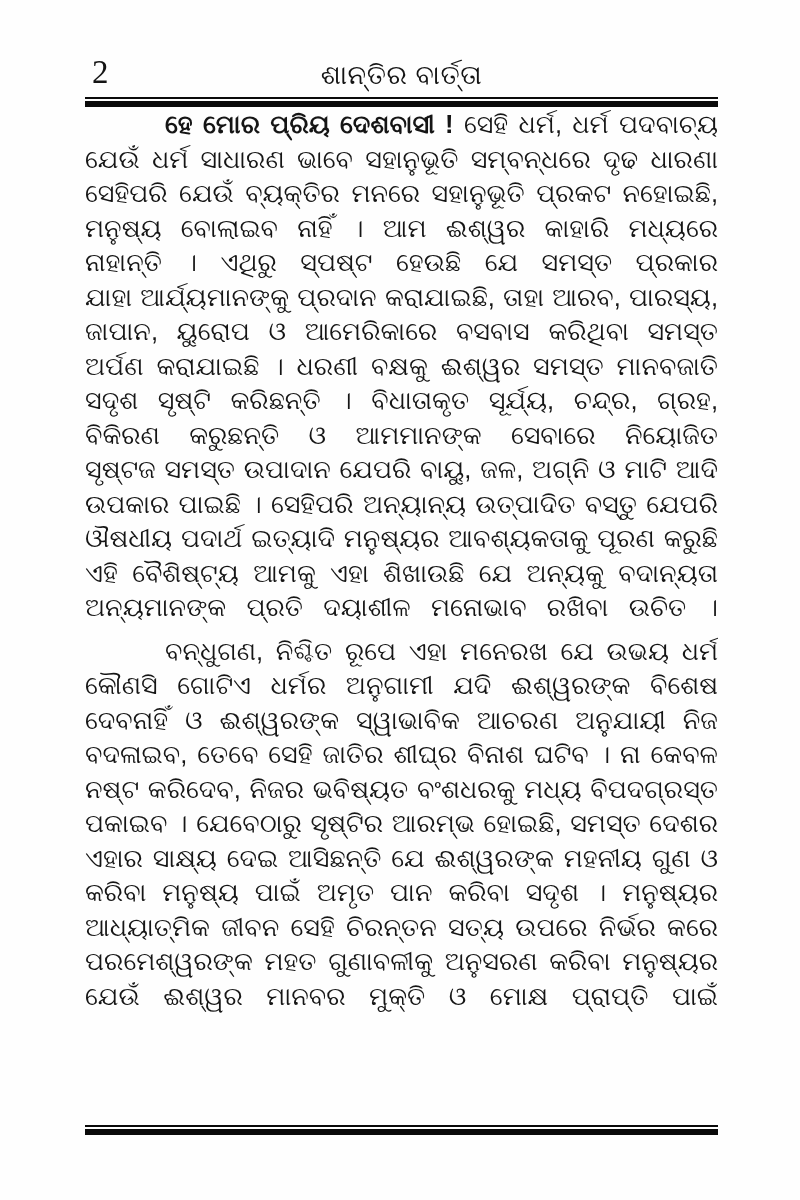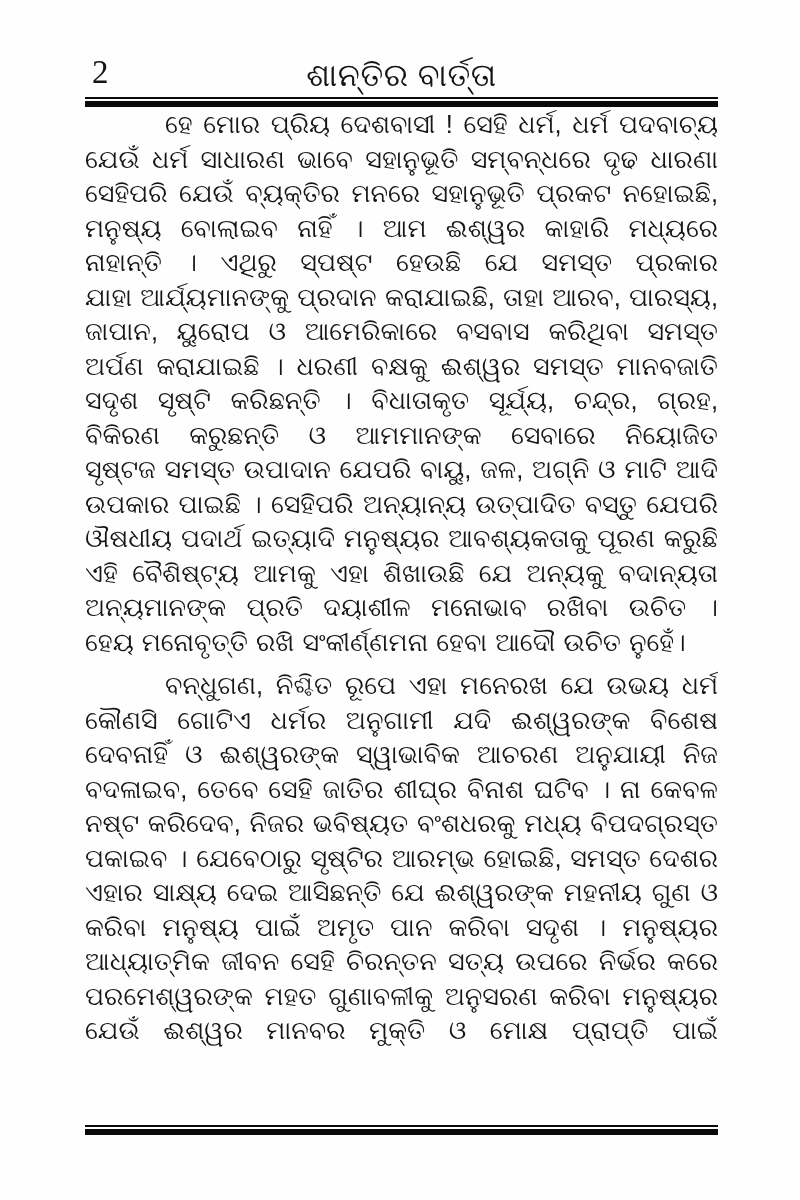--- a/index.html
+++ b/index.html
@@ -24,21 +24,21 @@
     font-size: 33px;
     line-height: 40px;
     color: #141414;
   }
   .header-title {
     position: absolute;
     top: 56px;
     left: 85px;
     width: 633px;
     text-align: center;
-    font-size: 32px;
+    font-size: 27px;
     line-height: 38px;
     letter-spacing: 0.5px;
     color: #141414;
   }
   .double-rule {
     position: absolute;
     left: 85px;
     width: 633px;
   }
   .double-rule .thin  { height: 2px; background: #0a0a0a; }
@@ -62,21 +62,21 @@
     text-align: justify;
     text-align-last: justify;
     word-spacing: 1px;
     color: #151515;
   }
   .line.indent { text-indent: 80px; }
   .line.last {
     text-align: left;
     text-align-last: left;
   }
-  .line b { font-weight: normal; margin-top: 24px; }
+  .line b { font-weight: bold; margin-top: 24px; }
 </style>
 </head>
 <body>
 
 <div class="page">
 
   <div class="page-num">2</div>
 
   <div class="header-title">ଶାନ୍ତିର ବାର୍ତ୍ତା</div>
 
@@ -96,21 +96,20 @@
         <div class="line">ଯାହା ଆର୍ଯ୍ୟମାନଙ୍କୁ ପ୍ରଦାନ କରାଯାଇଛି, ତାହା ଆରବ, ପାରସ୍ୟ, ସିରିୟା, ଚୀନ,</div>
         <div class="line">ଜାପାନ, ୟୁରୋପ ଓ ଆମେରିକାରେ ବସବାସ କରିଥିବା ସମସ୍ତ ଜାତିକୁ ମଧ୍ୟ</div>
         <div class="line">ଅର୍ପଣ କରାଯାଇଛି । ଧରଣୀ ବକ୍ଷକୁ ଈଶ୍ୱର ସମସ୍ତ ମାନବଜାତି ପାଇଁ ବିଛଣା</div>
         <div class="line">ସଦୃଶ ସୃଷ୍ଟି କରିଛନ୍ତି । ବିଧାତାକୃତ ସୂର୍ଯ୍ୟ, ଚନ୍ଦ୍ର, ଗ୍ରହ, ନକ୍ଷତ୍ର ଆଦି ଆଲୋକ</div>
         <div class="line">ବିକିରଣ କରୁଛନ୍ତି ଓ ଆମମାନଙ୍କ ସେବାରେ ନିୟୋଜିତ ହୋଇଛନ୍ତି । ତାହାଙ୍କ</div>
         <div class="line">ସୃଷ୍ଟଜ ସମସ୍ତ ଉପାଦାନ ଯେପରି ବାୟୁ, ଜଳ, ଅଗ୍ନି ଓ ମାଟି ଆଦି ଠାରୁ ମନୁଷ୍ୟ</div>
         <div class="line">ଉପକାର ପାଇଛି । ସେହିପରି ଅନ୍ୟାନ୍ୟ ଉତ୍ପାଦିତ ବସ୍ତୁ ଯେପରି ଶସ୍ୟ, ଫଳ ଓ</div>
         <div class="line">ଔଷଧୀୟ ପଦାର୍ଥ ଇତ୍ୟାଦି ମନୁଷ୍ୟର ଆବଶ୍ୟକତାକୁ ପୂରଣ କରୁଛି ।  ଈଶ୍ୱରଙ୍କ</div>
         <div class="line">ଏହି ବୈଶିଷ୍ଟ୍ୟ ଆମକୁ ଏହା ଶିଖାଉଛି ଯେ ଅନ୍ୟକୁ ବଦାନ୍ୟତା ଦେଖାଇବା ଓ</div>
         <div class="line">ଅନ୍ୟମାନଙ୍କ ପ୍ରତି ଦୟାଶୀଳ ମନୋଭାବ ରଖିବା ଉଚିତ । ଅନ୍ୟମାନଙ୍କ ପ୍ରତି</div>
-        <div class="line last">ହେୟ ମନୋବୃତ୍ତି ରଖି ସଂକୀର୍ଣ୍ଣମନା ହେବା ଆଦୌ ଉଚିତ ନୁହେଁ।</div>
       </div>
       <div class="paragraph para-gap">
         <div class="line indent">ବନ୍ଧୁଗଣ, ନିଶ୍ଚିତ ରୂପେ ଏହା ମନେରଖ ଯେ ଉଭୟ ଧର୍ମ ମଧ୍ୟରୁ</div>
         <div class="line">କୌଣସି ଗୋଟିଏ ଧର୍ମର ଅନୁଗାମୀ ଯଦି ଈଶ୍ୱରଙ୍କ ବିଶେଷ ଗୁଣାବଳୀକୁ ମର୍ଯ୍ୟାଦା</div>
         <div class="line">ଦେବନାହିଁ ଓ ଈଶ୍ୱରଙ୍କ ସ୍ୱାଭାବିକ ଆଚରଣ ଅନୁଯାୟୀ ନିଜ ସ୍ୱଭାବ ନ</div>
         <div class="line">ବଦଳାଇବ, ତେବେ ସେହି ଜାତିର ଶୀଘ୍ର ବିନାଶ ଘଟିବ । ନା କେବଳ ଆପଣାକୁ</div>
         <div class="line">ନଷ୍ଟ କରିଦେବ, ନିଜର ଭବିଷ୍ୟତ ବଂଶଧରକୁ ମଧ୍ୟ ବିପଦଗ୍ରସ୍ତ ଅବସ୍ଥାରେ ନେଇ</div>
         <div class="line">ପକାଇବ । ଯେବେଠାରୁ ସୃଷ୍ଟିର ଆରମ୍ଭ ହୋଇଛି, ସମସ୍ତ ଦେଶର ମହାତ୍ମାମାନେ</div>
         <div class="line">ଏହାର ସାକ୍ଷ୍ୟ ଦେଇ ଆସିଛନ୍ତି ଯେ ଈଶ୍ୱରଙ୍କ ମହନୀୟ ଗୁଣ ଓ କାର୍ଯ୍ୟକୁ ଅନୁସରଣ</div>
         <div class="line">କରିବା ମନୁଷ୍ୟ ପାଇଁ ଅମୃତ ପାନ କରିବା ସଦୃଶ । ମନୁଷ୍ୟର ଶାରୀରିକ ଓ</div>

